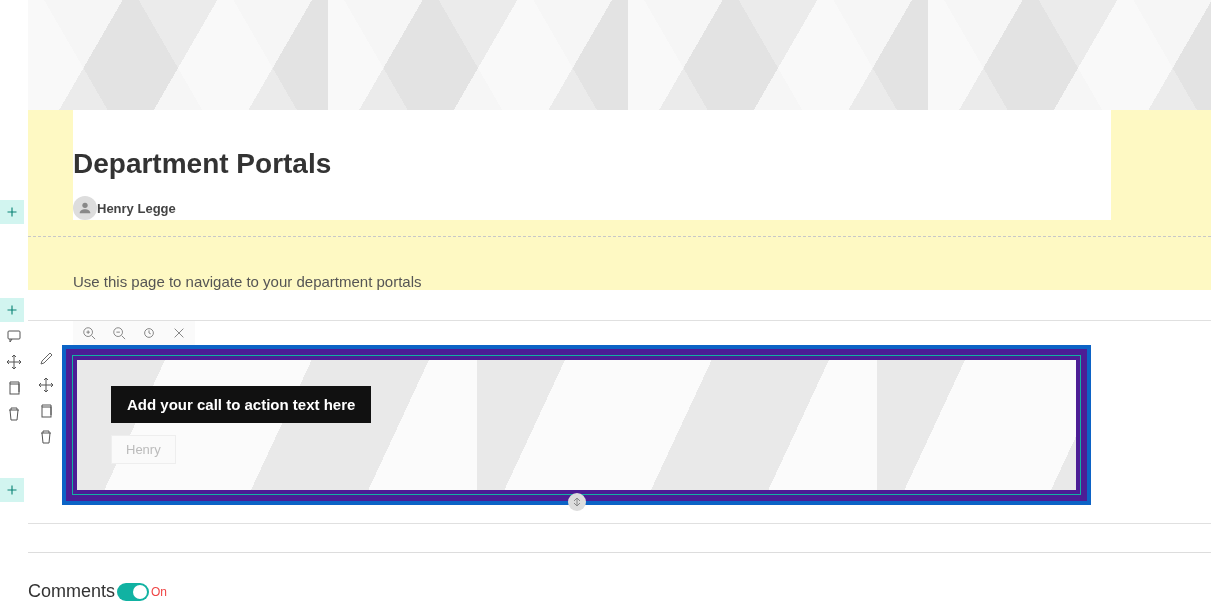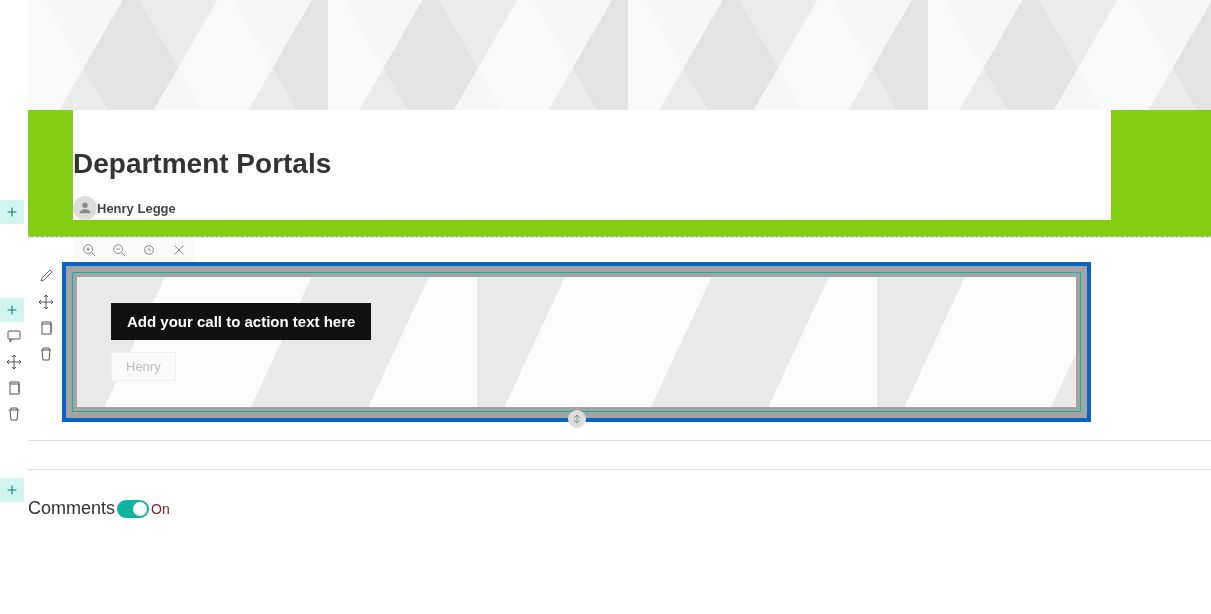--- a/index.html
+++ b/index.html
@@ -49,21 +49,21 @@
     align-items: center;
     justify-content: center;
   }
   .avatar svg { width: 16px; height: 16px; fill: #888; }
   .author-name {
     font-size: 13px;
     color: #444;
     font-weight: 600;
   }
   .header-section {
-    background: #84cc16;
+    background: #fef9c3;
     padding: 0 45px 0 45px;
   }
   .dashed-divider {
     border: none;
     border-top: 1px dashed #c8c8c8;
     margin: 16px 0 0 0;
   }
   .description-text {
     font-size: 15px;
     color: #555;
@@ -150,21 +150,21 @@
     justify-content: center;
     cursor: pointer;
   }
   .image-tools .it svg { width: 14px; height: 14px; stroke: #777; fill: none; }
 
   .cta-webpart-wrapper {
     margin: 0 120px 0 34px;
     border: 4px solid #0c63c6;
     position: relative;
     padding: 6px;
-    background: #a3a3a3;
+    background: #4c1d95;
   }
   .cta-inner {
     border: 1px solid #11b2a2;
     padding: 4px;
   }
   .cta-hero {
     height: 130px;
     background: #f3f3f3;
     background-image:
       linear-gradient(115deg, rgba(0,0,0,0.04) 15%, rgba(255,255,255,0.7) 15%, rgba(255,255,255,0.7) 40%, rgba(0,0,0,0.04) 40%, rgba(0,0,0,0.04) 60%, rgba(255,255,255,0.7) 60%, rgba(255,255,255,0.7) 85%, rgba(0,0,0,0.04) 85%);
@@ -237,22 +237,22 @@
     content: '';
     position: absolute;
     right: 2px;
     top: 2px;
     width: 14px;
     height: 14px;
     background: #fff;
     border-radius: 50%;
   }
   .toggle-state {
-    font-size: 14px;
-    color: #7f1d1d;
+    font-size: 12px;
+    color: #ef4444;
   }
 </style>
 </head>
 <body>
 
 <div class="gutter-add g1">
   <svg viewBox="0 0 16 16" width="12" height="12">
       <path d="M8 2v12M2 8h12" stroke="#0a8274" stroke-width="1.5"></path>
     </svg>
 </div>
@@ -277,20 +277,21 @@
         <div class="avatar">
           <svg viewBox="0 0 24 24">
               <circle cx="12" cy="8" r="4"></circle>
               <path d="M4 20c0-4 4-6 8-6s8 2 8 6"></path>
             </svg>
         </div>
         <span class="author-name">Henry Legge</span>
       </div>
     </div>
     <hr class="dashed-divider" style="margin-left:-45px; margin-right:-100px;">
+    <div class="description-text">Use this page to navigate to your department portals</div>
   </div>
 
   <div class="wp-toolbar" style="left:-24px; top:326px;">
     <div class="tool">
       <svg viewBox="0 0 16 16">
           <rect x="2" y="3" width="12" height="8" rx="1"></rect>
           <path d="M6 11l-2 3v-3"></path>
         </svg>
     </div>
     <div class="tool">

